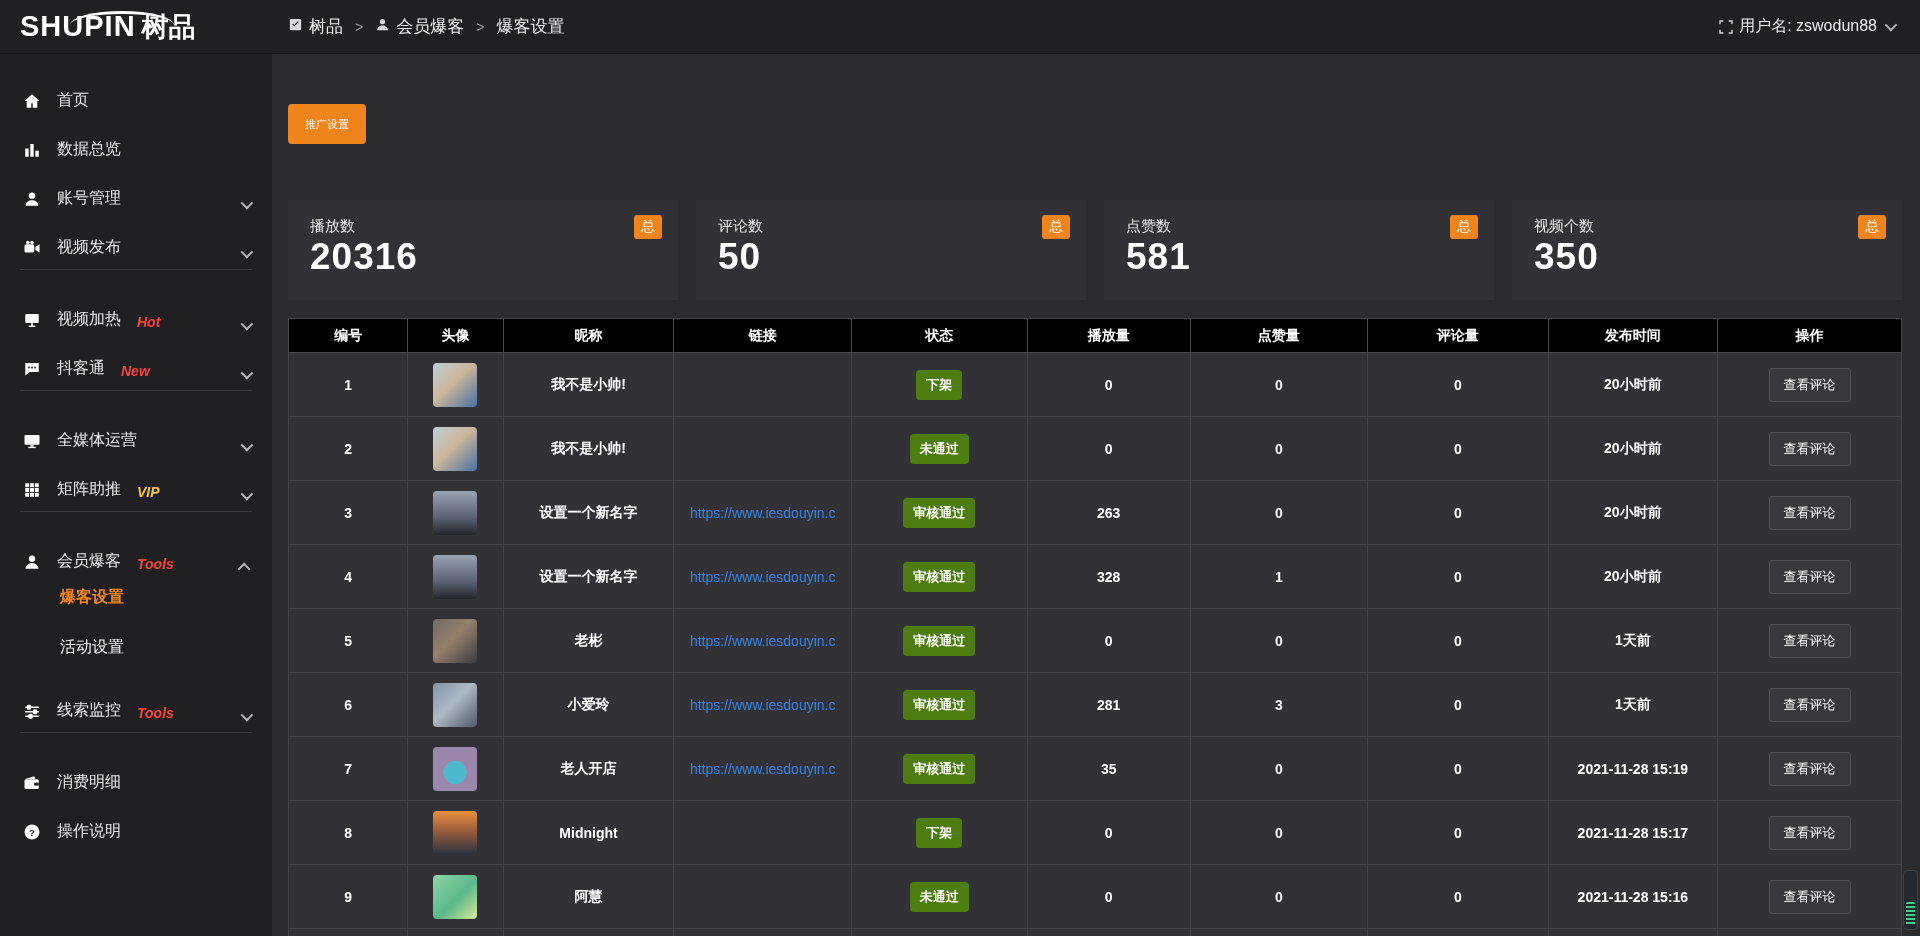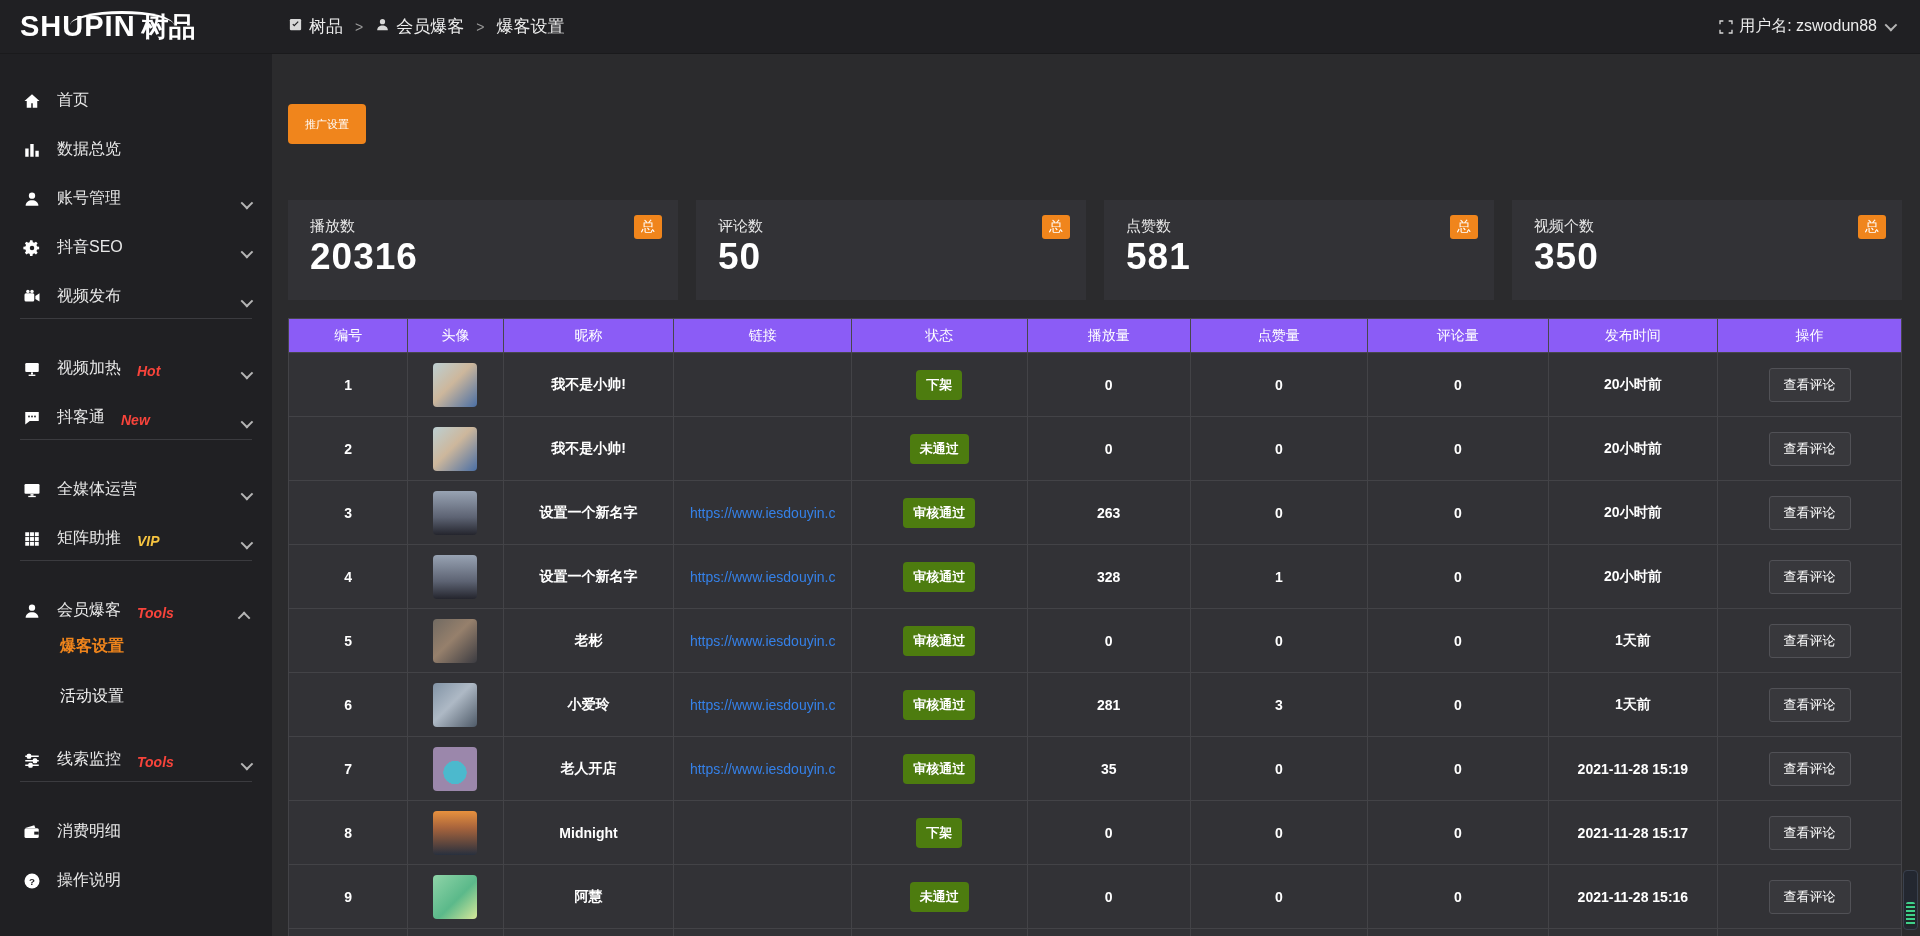--- a/index.html
+++ b/index.html
@@ -46,21 +46,21 @@
 
   .cards { display:flex; gap:18px; margin-top:56px; }
   .card { flex:1; height:100px; background:#323236; position:relative; padding:17px 22px; }
   .card-label { color:#e8e8e8; font-size:15px; }
   .card-value { color:#fff; font-size:37px; font-weight:bold; margin-top:0; letter-spacing:1px; }
   .card-badge { position:absolute; top:15px; right:16px; background:#f0851c; color:#fff;
     font-size:14px; padding:3px 7px; border-radius:3px; }
 
   
   table { width:100%; margin-top:18px; border-collapse:collapse; table-layout:fixed; }
-  th { background:#8b5cf6; height:34px; color:#fff; font-size:14px; font-weight:normal;
+  th { background:#000000; height:34px; color:#fff; font-size:14px; font-weight:bold;
     border:1px solid #47474b; text-align:center; }
   td { background:#323236; height:64px; color:#fff; font-size:14px; font-weight:bold;
     border:1px solid #434347; text-align:center; overflow:hidden; white-space:nowrap; }
   .avatar { width:44px; height:44px; border-radius:4px; margin:0 auto; }
   .av-boy     { background:linear-gradient(135deg,#bccfd2 0%,#cdb79c 45%,#4a6fa5 100%); }
   .av-sky     { background:linear-gradient(180deg,#98a3b3 0%,#5d6373 60%,#24252d 100%); }
   .av-man     { background:linear-gradient(135deg,#716a62 0%,#96806c 45%,#3b3b41 100%); }
   .av-woman   { background:linear-gradient(135deg,#8294a6 0%,#aeb9c5 45%,#4e5a68 100%); }
   .av-cartoon { background:radial-gradient(circle at 50% 58%,#4cb9cd 0 34%,transparent 35%),#9b87ab; }
   .av-sunset  { background:linear-gradient(180deg,#e8913e 0%,#a8643c 38%,#28303e 100%); }
@@ -150,30 +150,20 @@
           <circle cx="12" cy="7.5" r="4.2" fill="#fff"></circle>
           <path fill="#fff" d="M3.5 21c0-5 4-7.5 8.5-7.5s8.5 2.5 8.5 7.5z"></path>
         </svg>
       </span>
       <span>账号管理</span>
       <span class="chev "></span>
     </div>
     <div class="nav-item">
       <span class="nav-icon">
         <svg width="18" height="18" viewBox="0 0 24 24" xmlns="http://www.w3.org/2000/svg">
-          <path fill="#fff" d="M21.5 13.6v-3.2l-2.7-.5c-.2-.7-.5-1.3-.9-1.9l1.6-2.3-2.2-2.2-2.3 1.6c-.6-.4-1.2-.7-1.9-.9L12.6 1.5H9.4l-.5 2.7c-.7.2-1.3.5-1.9.9L4.7 3.5 2.5 5.7l1.6 2.3c-.4.6-.7 1.2-.9 1.9l-2.7.5v3.2l2.7.5c.2.7.5 1.3.9 1.9l-1.6 2.3 2.2 2.2 2.3-1.6c.6.4 1.2.7 1.9.9l.5 2.7h3.2l.5-2.7c.7-.2 1.3-.5 1.9-.9l2.3 1.6 2.2-2.2-1.6-2.3c.4-.6.7-1.2.9-1.9z"></path>
-          <circle cx="12" cy="12" r="3" fill="#202023"></circle>
-        </svg>
-      </span>
-      <span>抖音SEO</span>
-      <span class="chev "></span>
-    </div>
-    <div class="nav-item">
-      <span class="nav-icon">
-        <svg width="18" height="18" viewBox="0 0 24 24" xmlns="http://www.w3.org/2000/svg">
           <rect x="2" y="7" width="13" height="11" rx="2" fill="#fff"></rect>
           <path fill="#fff" d="M16.5 10.5 22 7v11l-5.5-3.5z"></path>
           <circle cx="6.5" cy="4.5" r="2.3" fill="#fff"></circle>
           <circle cx="12" cy="4.5" r="2.3" fill="#fff"></circle>
         </svg>
       </span>
       <span>视频发布</span>
       <span class="chev "></span>
     </div>
     <div class="nav-divider"></div>

